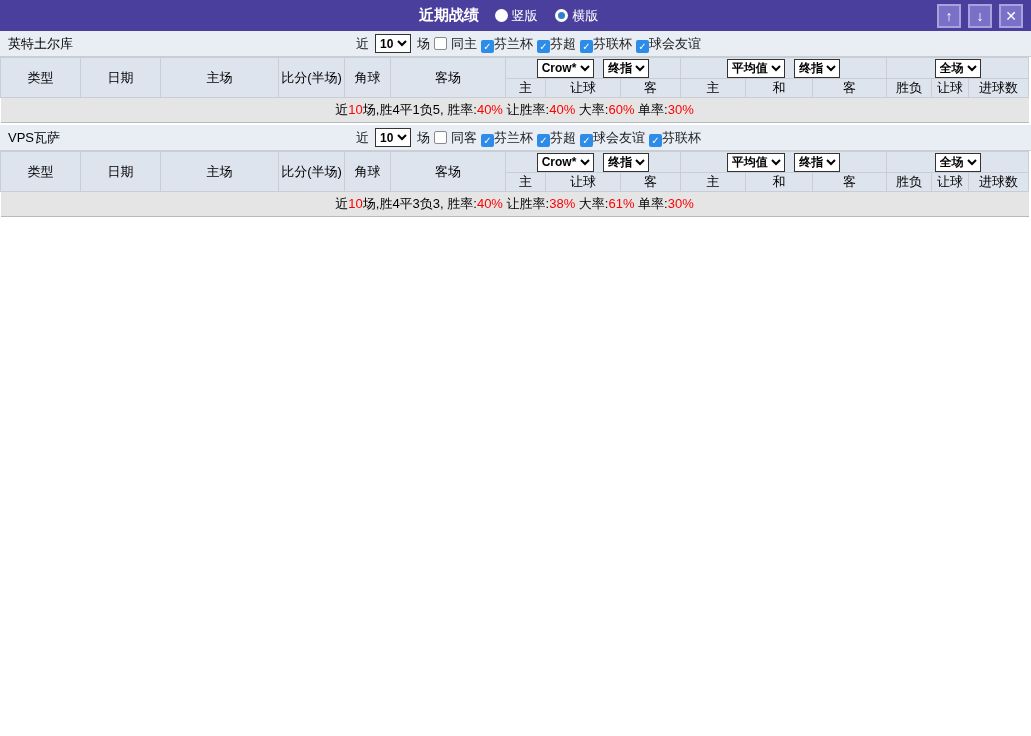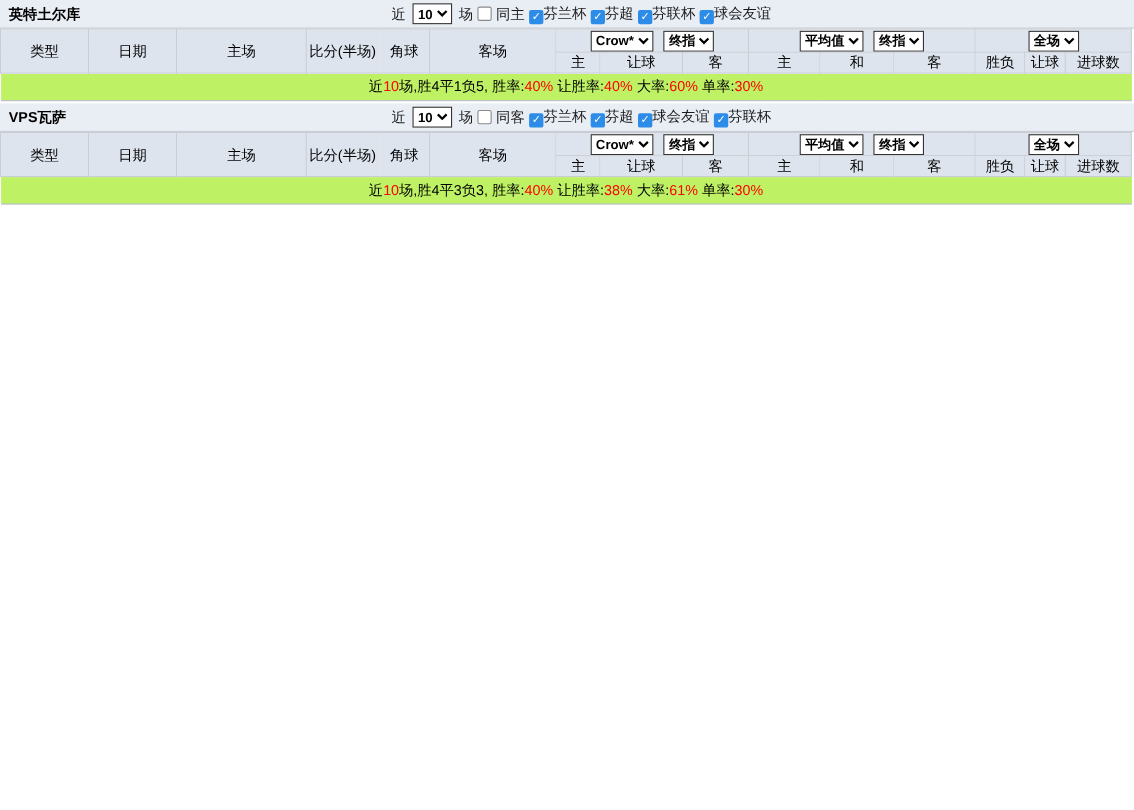--- a/index.html
+++ b/index.html
@@ -13,43 +13,61 @@
   .tb-title { font-weight:bold; font-size:15px; margin-right:12px; }
   .tb-radio-lab { margin-right:14px; font-size:13px; cursor:default; }
   .radio-dot { display:inline-block; width:13px; height:13px; border-radius:50%; background:#fff; vertical-align:-2px; margin-right:4px; }
   .radio-ring { display:inline-block; width:13px; height:13px; border-radius:50%; background:#2F7FD4; border:3px solid #fff; vertical-align:-2px; margin-right:4px; }
   .tb-buttons { margin-left:auto; display:flex; gap:7px; padding-right:8px; position:relative; z-index:2; }
   .tb-btn { width:24px; height:24px; background:#7A70C8; border:2px solid #A9A2DD; color:#fff; font-weight:bold; font-size:14px; display:flex; align-items:center; justify-content:center; cursor:pointer; line-height:1; }
 
   
   .section { margin-bottom:2px; }
   .team-row { height:26px; background:#E9EDF4; border-bottom:1px solid #C9CDD4; display:flex; align-items:center; }
-  .team-name { font-weight:bold; padding-left:8px; color:#000; }
+  .team-name { font-weight:normal; padding-left:8px; color:#000; }
   .filter { margin-left:auto; margin-right:330px; display:flex; align-items:center; gap:4px; white-space:nowrap; }
   .filter select { margin:0 2px; }
   select { font-size:12px; height:19px; border:1px solid #333; background:#fff; font-weight:bold; font-family:inherit; padding:0; }
   .cbx { display:inline-block; width:13px; height:13px; background:#2D8CE8; color:#fff; font-size:10px; line-height:13px; text-align:center; border-radius:2px; font-weight:bold; vertical-align:-2px; cursor:pointer; }
   .cbx.off { background:#fff; border:1px solid #8a8a8a; }
   .lg { margin-right:0; cursor:default; }
 
   
   table { border-collapse:collapse; table-layout:fixed; width:1028px; font-size:13px;padding-left:31px; }
   th, td { border:1px solid #C9CDD4; text-align:center; padding:0 1px; white-space:nowrap; overflow:hidden; }
   thead th { background:#DEE4EE; font-weight:normal; color:#000; }
   tr.h1 th { height:21px; }
   tr.h2 th { height:17px; }
   .ddc select { margin:0 3px; }
-  td.summary { height:25px; background:#bef264; border-left:none; border-right:none; border-bottom:1px solid #B5BAC2; text-align:center; color:#000; }
+  td.summary { height:25px; background:#e5e5e5; border-left:none; border-right:none; border-bottom:1px solid #B5BAC2; text-align:center; color:#000; }
   .sum-r { color:#FF0000; }
 </style>
 </head>
 <body>
 
 <div class="window">
 
+  <div class="topbar">
+    <div class="tb-center">
+      <span class="tb-title">近期战绩</span>
+      <span class="tb-radio-lab"><span class="radio-dot"></span><span>竖版</span></span>
+      <span class="tb-radio-lab"><span class="radio-ring"></span><span>横版</span></span>
+    </div>
+    <div class="tb-buttons">
+      <span class="tb-btn">
+          <span>↑</span>
+        </span>
+      <span class="tb-btn">
+          <span>↓</span>
+        </span>
+      <span class="tb-btn">
+          <span>✕</span>
+        </span>
+    </div>
+  </div>
 
   <div class="section">
     <div class="team-row">
       <span class="team-name">英特土尔库</span>
       <span class="filter">
         <span>近</span>
         <select><option>10</option></select>
         <span>场</span>
         <span class="cbx off"></span>
         <span>同主</span>

